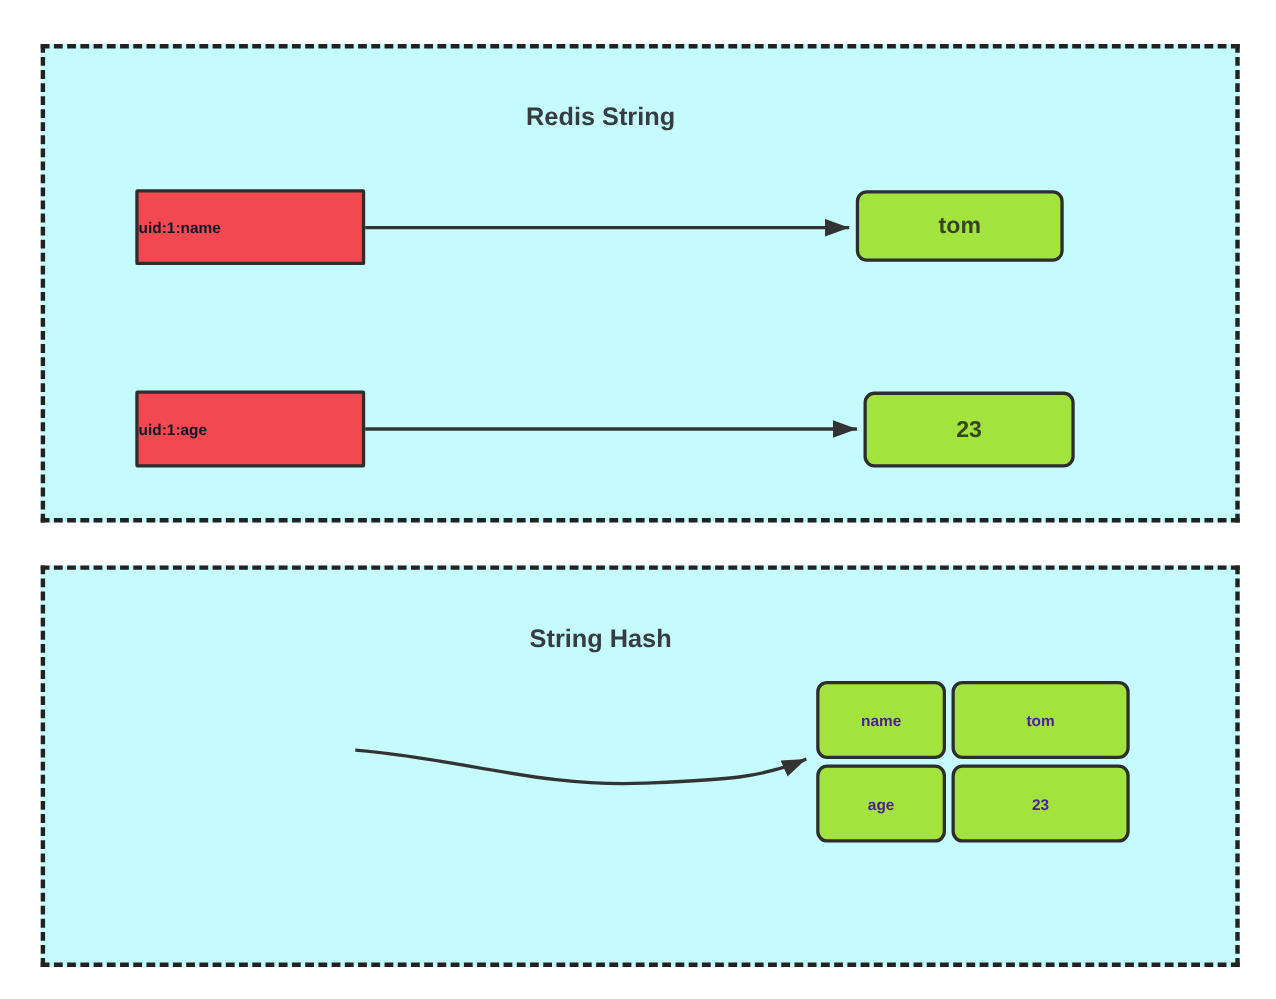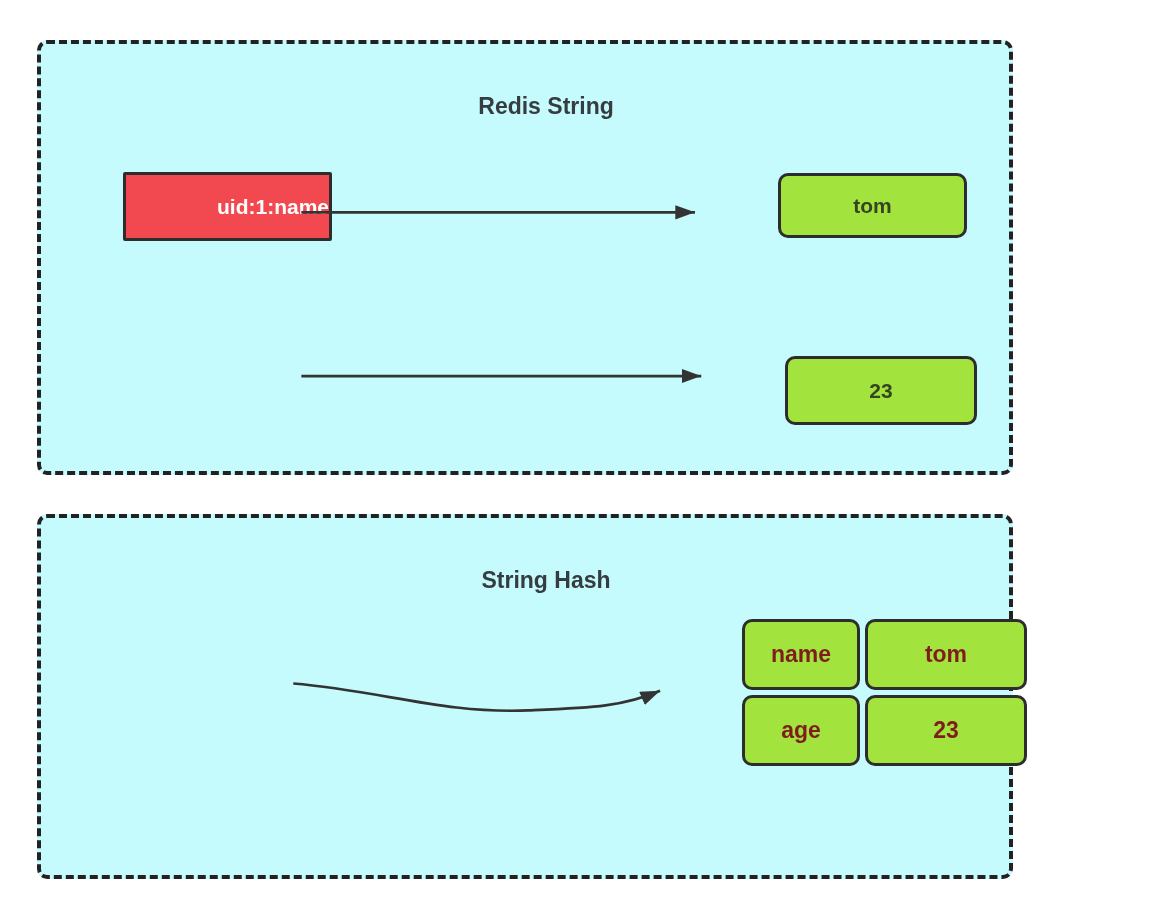--- a/index.html
+++ b/index.html
@@ -18,47 +18,47 @@
     margin: 0; padding: 0;
     width: 1160px; height: 908px;
     background: var(--page-bg);
     font-family: "Liberation Sans", "DejaVu Sans", sans-serif;
   }
   .canvas { position: relative; width: 1160px; height: 908px; }
 
   .panel {
     position: absolute;
     left: 37px;
-    width: 976px;
+    width: 1090px;
     background: var(--panel-bg);
     border: 4px dashed var(--panel-border);
-    border-radius: 10px;
+    border-radius: 0;
     text-decoration: underline;
   }
   .panel-string { top: 40px;  height: 435px; }
   .panel-hash   { top: 514px; height: 365px; }
 
   .panel-title {
     position: absolute;
     top: 49px;
     left: 505px;
     transform: translateX(-50%);
     font-size: 23px;
     font-weight: bold;
     color: var(--text);
     white-space: nowrap;
   }
 
   .key-box {
     position: absolute;
-    display: flex; align-items: center; justify-content: flex-end;
+    display: flex; align-items: center; justify-content: flex-start;
     background: var(--key-bg);
     border: 3px solid var(--key-border);
     border-radius: 2px;
-    font-size: 21px; font-weight: bold; color: #ffffff;
+    font-size: 14px; font-weight: bold; color: #0f172a;
   }
   .value-box {
     position: absolute;
     display: flex; align-items: center; justify-content: center;
     background: var(--value-bg);
     border: 3px solid var(--value-border);
     border-radius: 10px;
     font-size: 21px; font-weight: bold; color: #374421;
   }
 
@@ -76,21 +76,21 @@
     display: grid;
     grid-template-columns: 118px 162px;
     grid-template-rows: 71px 71px;
     gap: 5px;
   }
   .hash-cell {
     display: flex; align-items: center; justify-content: center;
     background: var(--value-bg);
     border: 3px solid var(--value-border);
     border-radius: 10px;
-    font-size: 23px; font-weight: bold; color: #7f1d1d;
+    font-size: 14px; font-weight: bold; color: #4c1d95;
   }
 
   .overlay {
     position: absolute; inset: 0;
     width: 100%; height: 100%;
     pointer-events: none;
   }
   .arrow-line { stroke: var(--arrow); stroke-width: 3; fill: none; }
   .arrow-head { fill: var(--arrow); }
 </style>
@@ -102,20 +102,23 @@
   <section class="panel panel-string">
     <div class="panel-title">Redis String</div>
 
     <div class="key-box key-name">
       <span>uid:1:name</span>
     </div>
     <div class="value-box val-tom">
       <span>tom</span>
     </div>
 
+    <div class="key-box key-age">
+      <span>uid:1:age</span>
+    </div>
     <div class="value-box val-23">
       <span>23</span>
     </div>
 
     <svg class="overlay" viewBox="0 0 1082 427">
       <defs>
         <marker id="ah1" markerUnits="userSpaceOnUse" markerWidth="24" markerHeight="18" refX="22" refY="8" orient="auto">
           <path class="arrow-head" d="M0,0 L22,8 L0,16 Z"></path>
         </marker>
       </defs>

